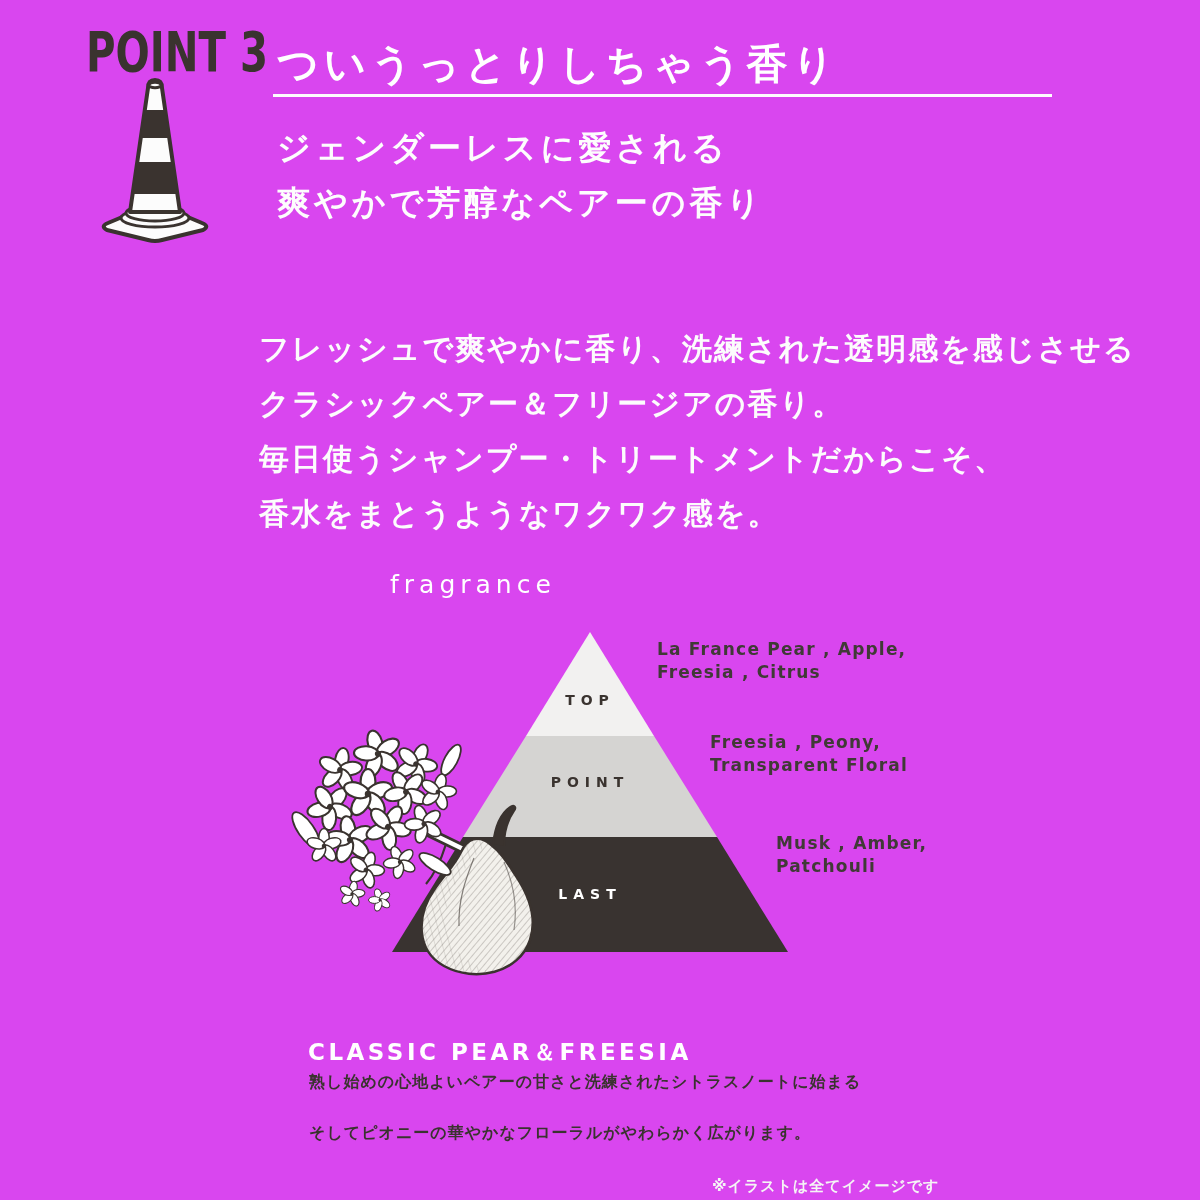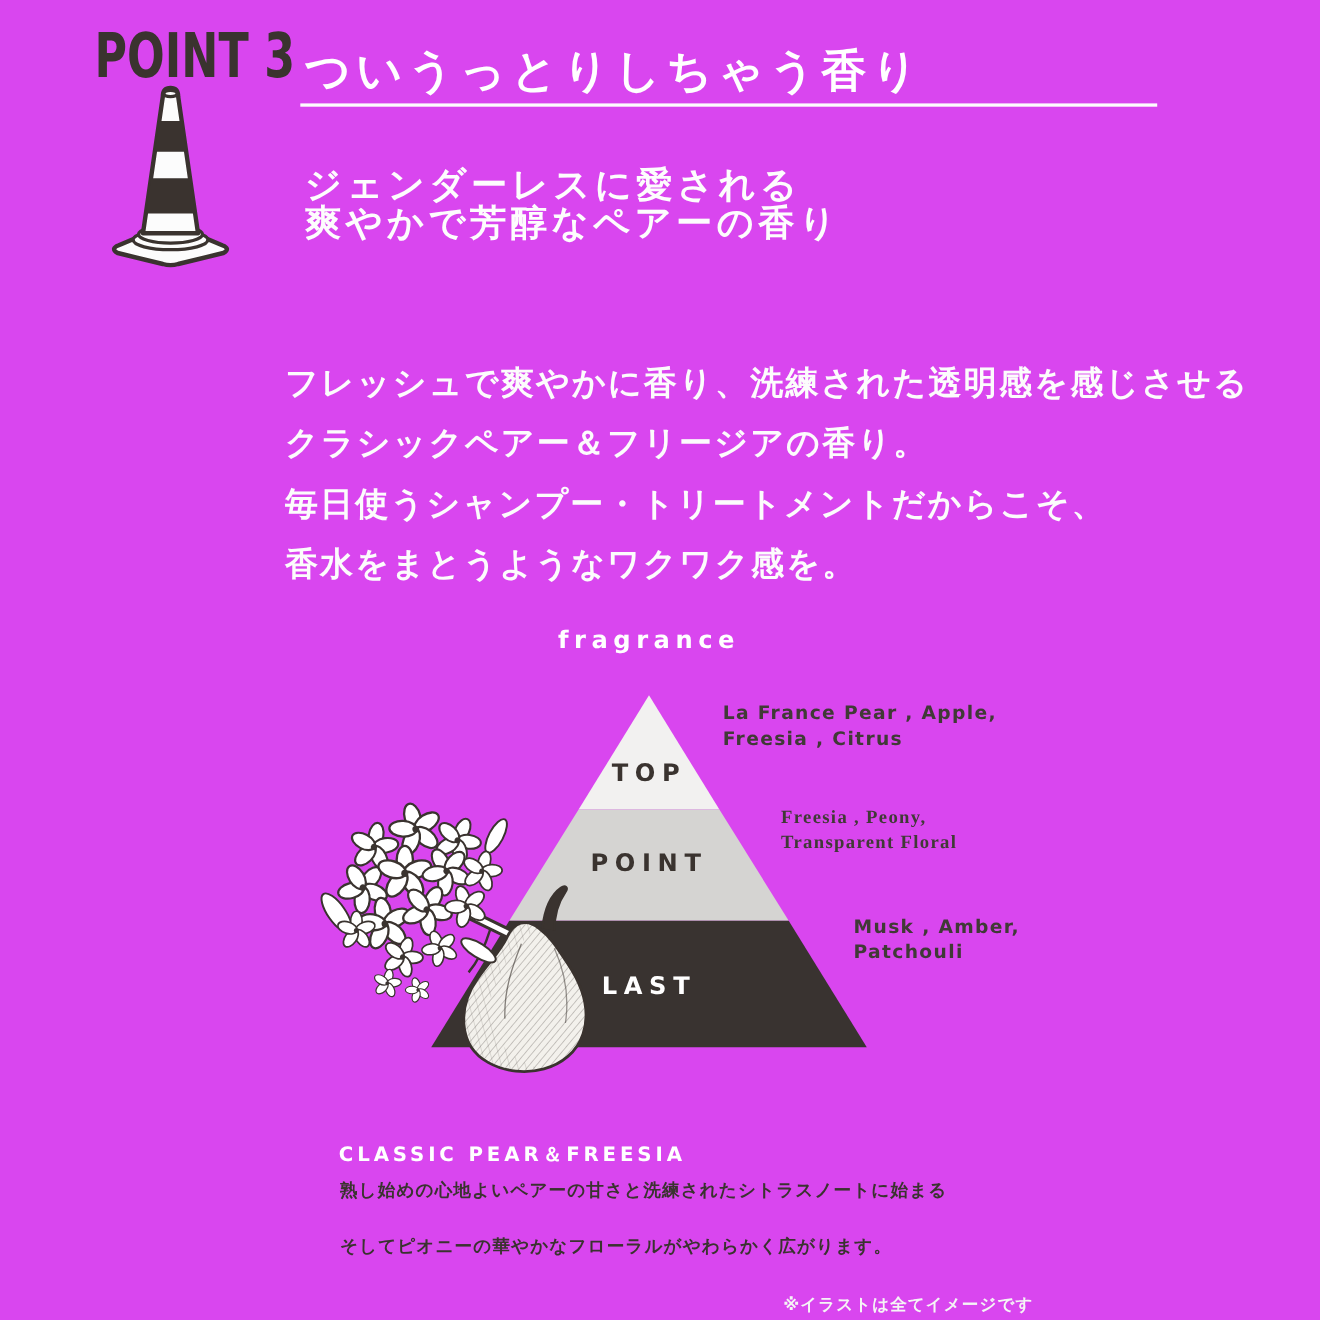--- a/index.html
+++ b/index.html
@@ -24,62 +24,62 @@
     font-size:41px;font-weight:bold;color:#ffffff;
     letter-spacing:5px;line-height:1;white-space:nowrap;text-align:right;
   }
   .title-underline{
     left:273px;top:94px;width:779px;height:3px;background:#fdfdfd;
   }
   .subtitle{
     font-size:33px;font-weight:bold;color:#fdfdfd;
     letter-spacing:4px;line-height:1;white-space:nowrap;
   }
-  .subtitle.l1{left:277px;top:131px;margin-top:20px;}
+  .subtitle.l1{left:277px;top:131px;}
   .subtitle.l2{left:277px;top:186px;}
 
   .bodyline{
     left:259px;
     font-size:30px;font-weight:600;color:#fcfcfc;
     letter-spacing:2px;line-height:1;white-space:nowrap;
   }
   .bodyline.b1{top:334px;}
   .bodyline.b2{top:389px;}
   .bodyline.b3{top:444px;}
   .bodyline.b4{top:499px;}
 
   .fragrance{
-    left:390px;top:572px;width:400px;text-align:center;
-    font-size:22px;font-weight:700;color:#ffffff;
+    left:390px;top:572px;width:400px;
+    font-size:25px;font-weight:400;color:#ffffff;
     letter-spacing:5px;line-height:1;white-space:nowrap;
   }
 
   .pyramid{left:390px;top:630px;}
   .lvl{
     left:390px;width:400px;text-align:center;
-    font-size:22px;font-weight:bold;letter-spacing:6px;
+    font-size:14px;font-weight:bold;letter-spacing:6px;
     line-height:1;color:#3a332f;white-space:nowrap;
   }
   .lvl.top{top:693px;}
   .lvl.middle{top:775px;}
   .lvl.last{top:887px;color:#ffffff;}
 
   .note{
     font-size:17px;font-weight:600;color:#403a36;
     letter-spacing:1.2px;line-height:23px;white-space:nowrap;
   }
   .note.n1{left:657px;top:638px;}
-  .note.n2{left:710px;top:731px;font-family:Liberation Serif, serif;}
+  .note.n2{left:710px;top:731px;}
   .note.n3{left:776px;top:832px;}
 
   .illustration{left:278px;top:712px;}
 
   .classic-heading{
     left:308px;top:1041px;
-    font-size:18px;font-weight:600;color:#ffffff;
+    font-size:23px;font-weight:600;color:#ffffff;
     letter-spacing:3.5px;line-height:1;white-space:nowrap;
   }
   .classicline{
     left:309px;
     font-size:16px;font-weight:600;color:#3a332f;
     letter-spacing:1px;line-height:1;white-space:nowrap;
   }
   .classicline.c1{top:1074px;}
   .classicline.c2{top:1100px;}
   .classicline.c3{top:1125px;}

